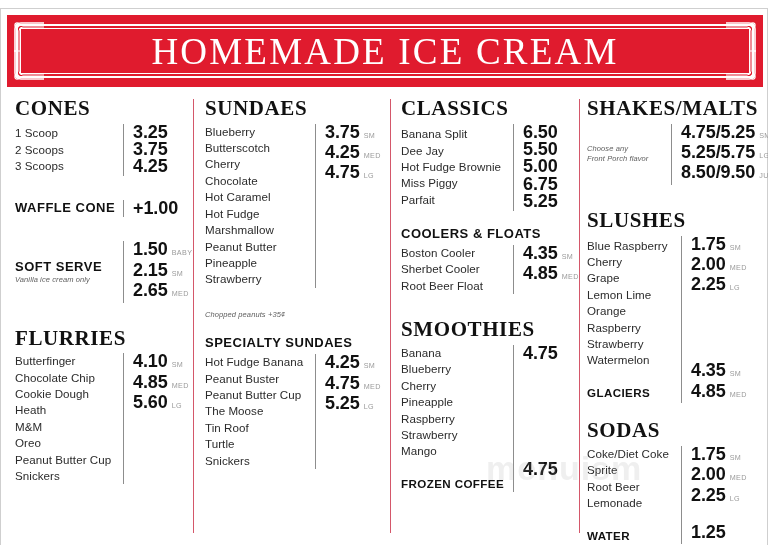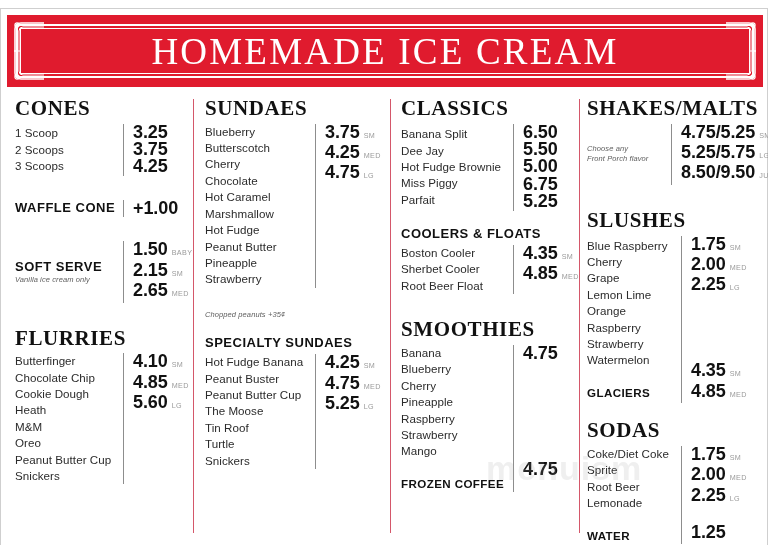--- a/index.html
+++ b/index.html
@@ -324,22 +324,22 @@
 
       <div>
         <div class="h-serif">SUNDAES</div>
         <div class="block">
           <div class="names" style="width:110px">
             <div class="name">Blueberry</div>
             <div class="name">Butterscotch</div>
             <div class="name">Cherry</div>
             <div class="name">Chocolate</div>
             <div class="name">Hot Caramel</div>
+            <div class="name">Hot Fudge</div>
             <div class="name">Marshmallow</div>
-            <div class="name">Hot Fudge</div>
             <div class="name">Peanut Butter</div>
             <div class="name">Pineapple</div>
             <div class="name">Strawberry</div>
           </div>
           <div class="prices">
             <div class="price-row"><span class="price">3.75</span><span class="size">SM</span></div>
             <div class="price-row"><span class="price">4.25</span><span class="size">MED</span></div>
             <div class="price-row"><span class="price">4.75</span><span class="size">LG</span></div>
           </div>
         </div>

